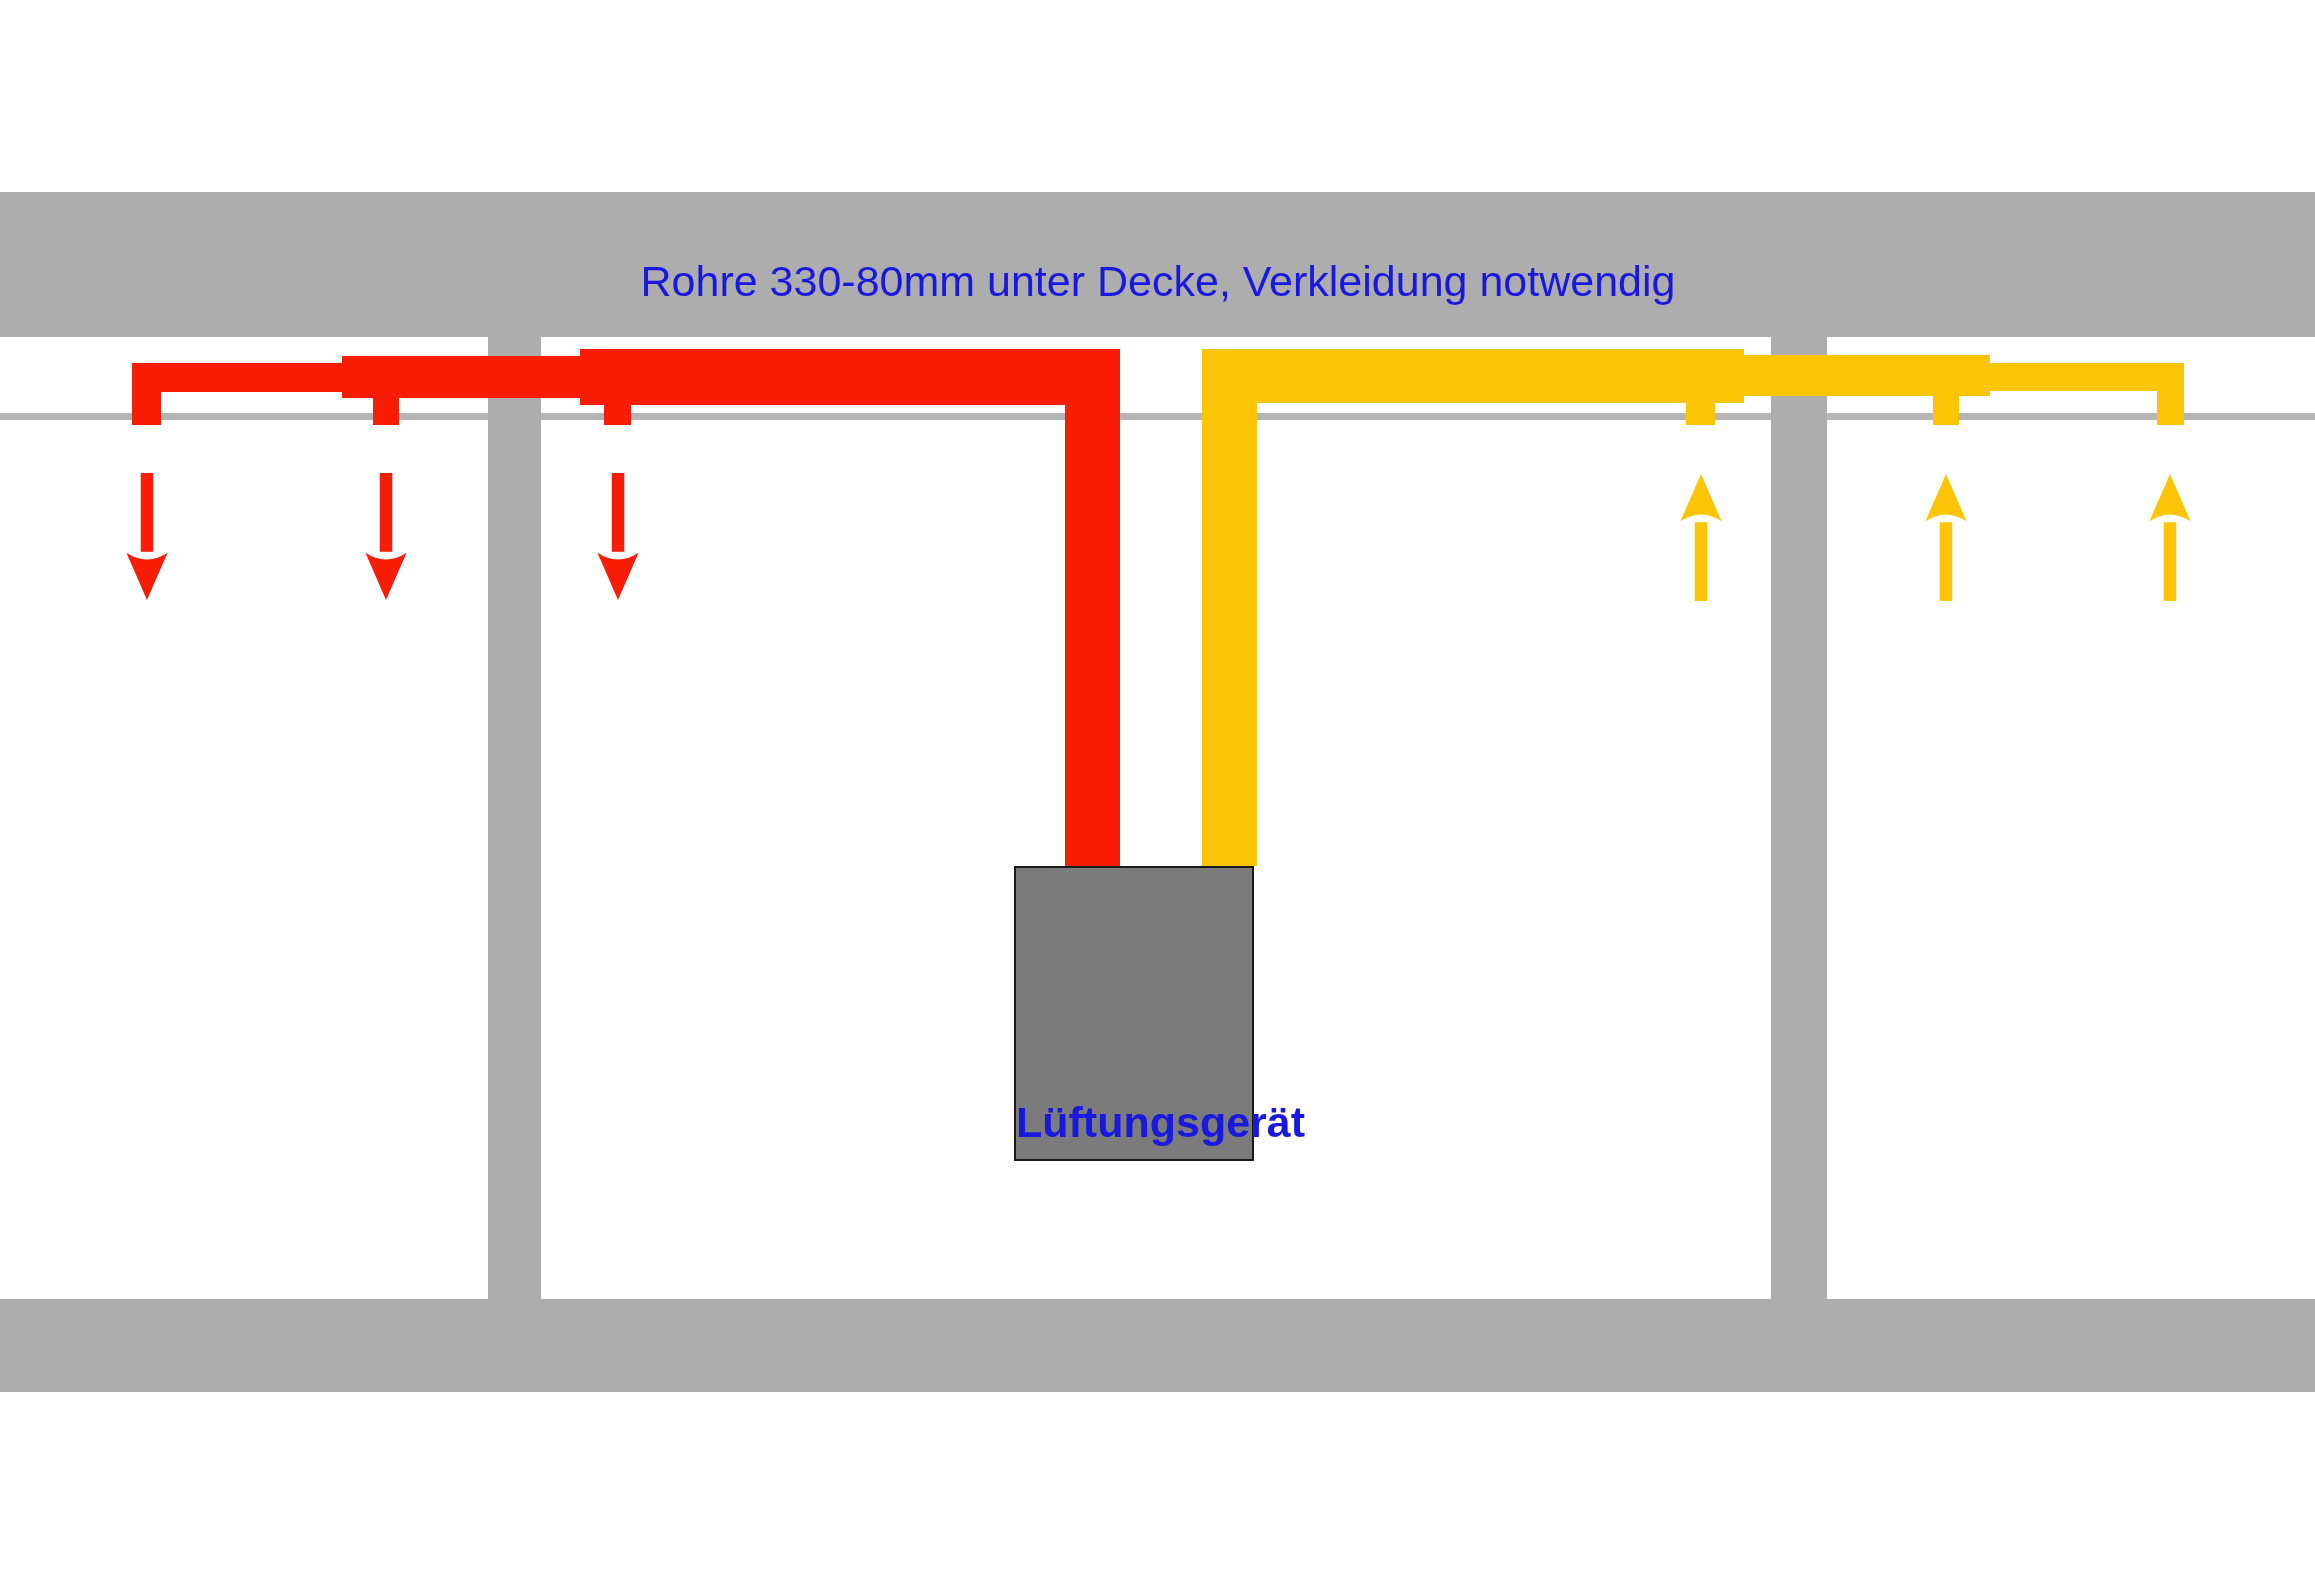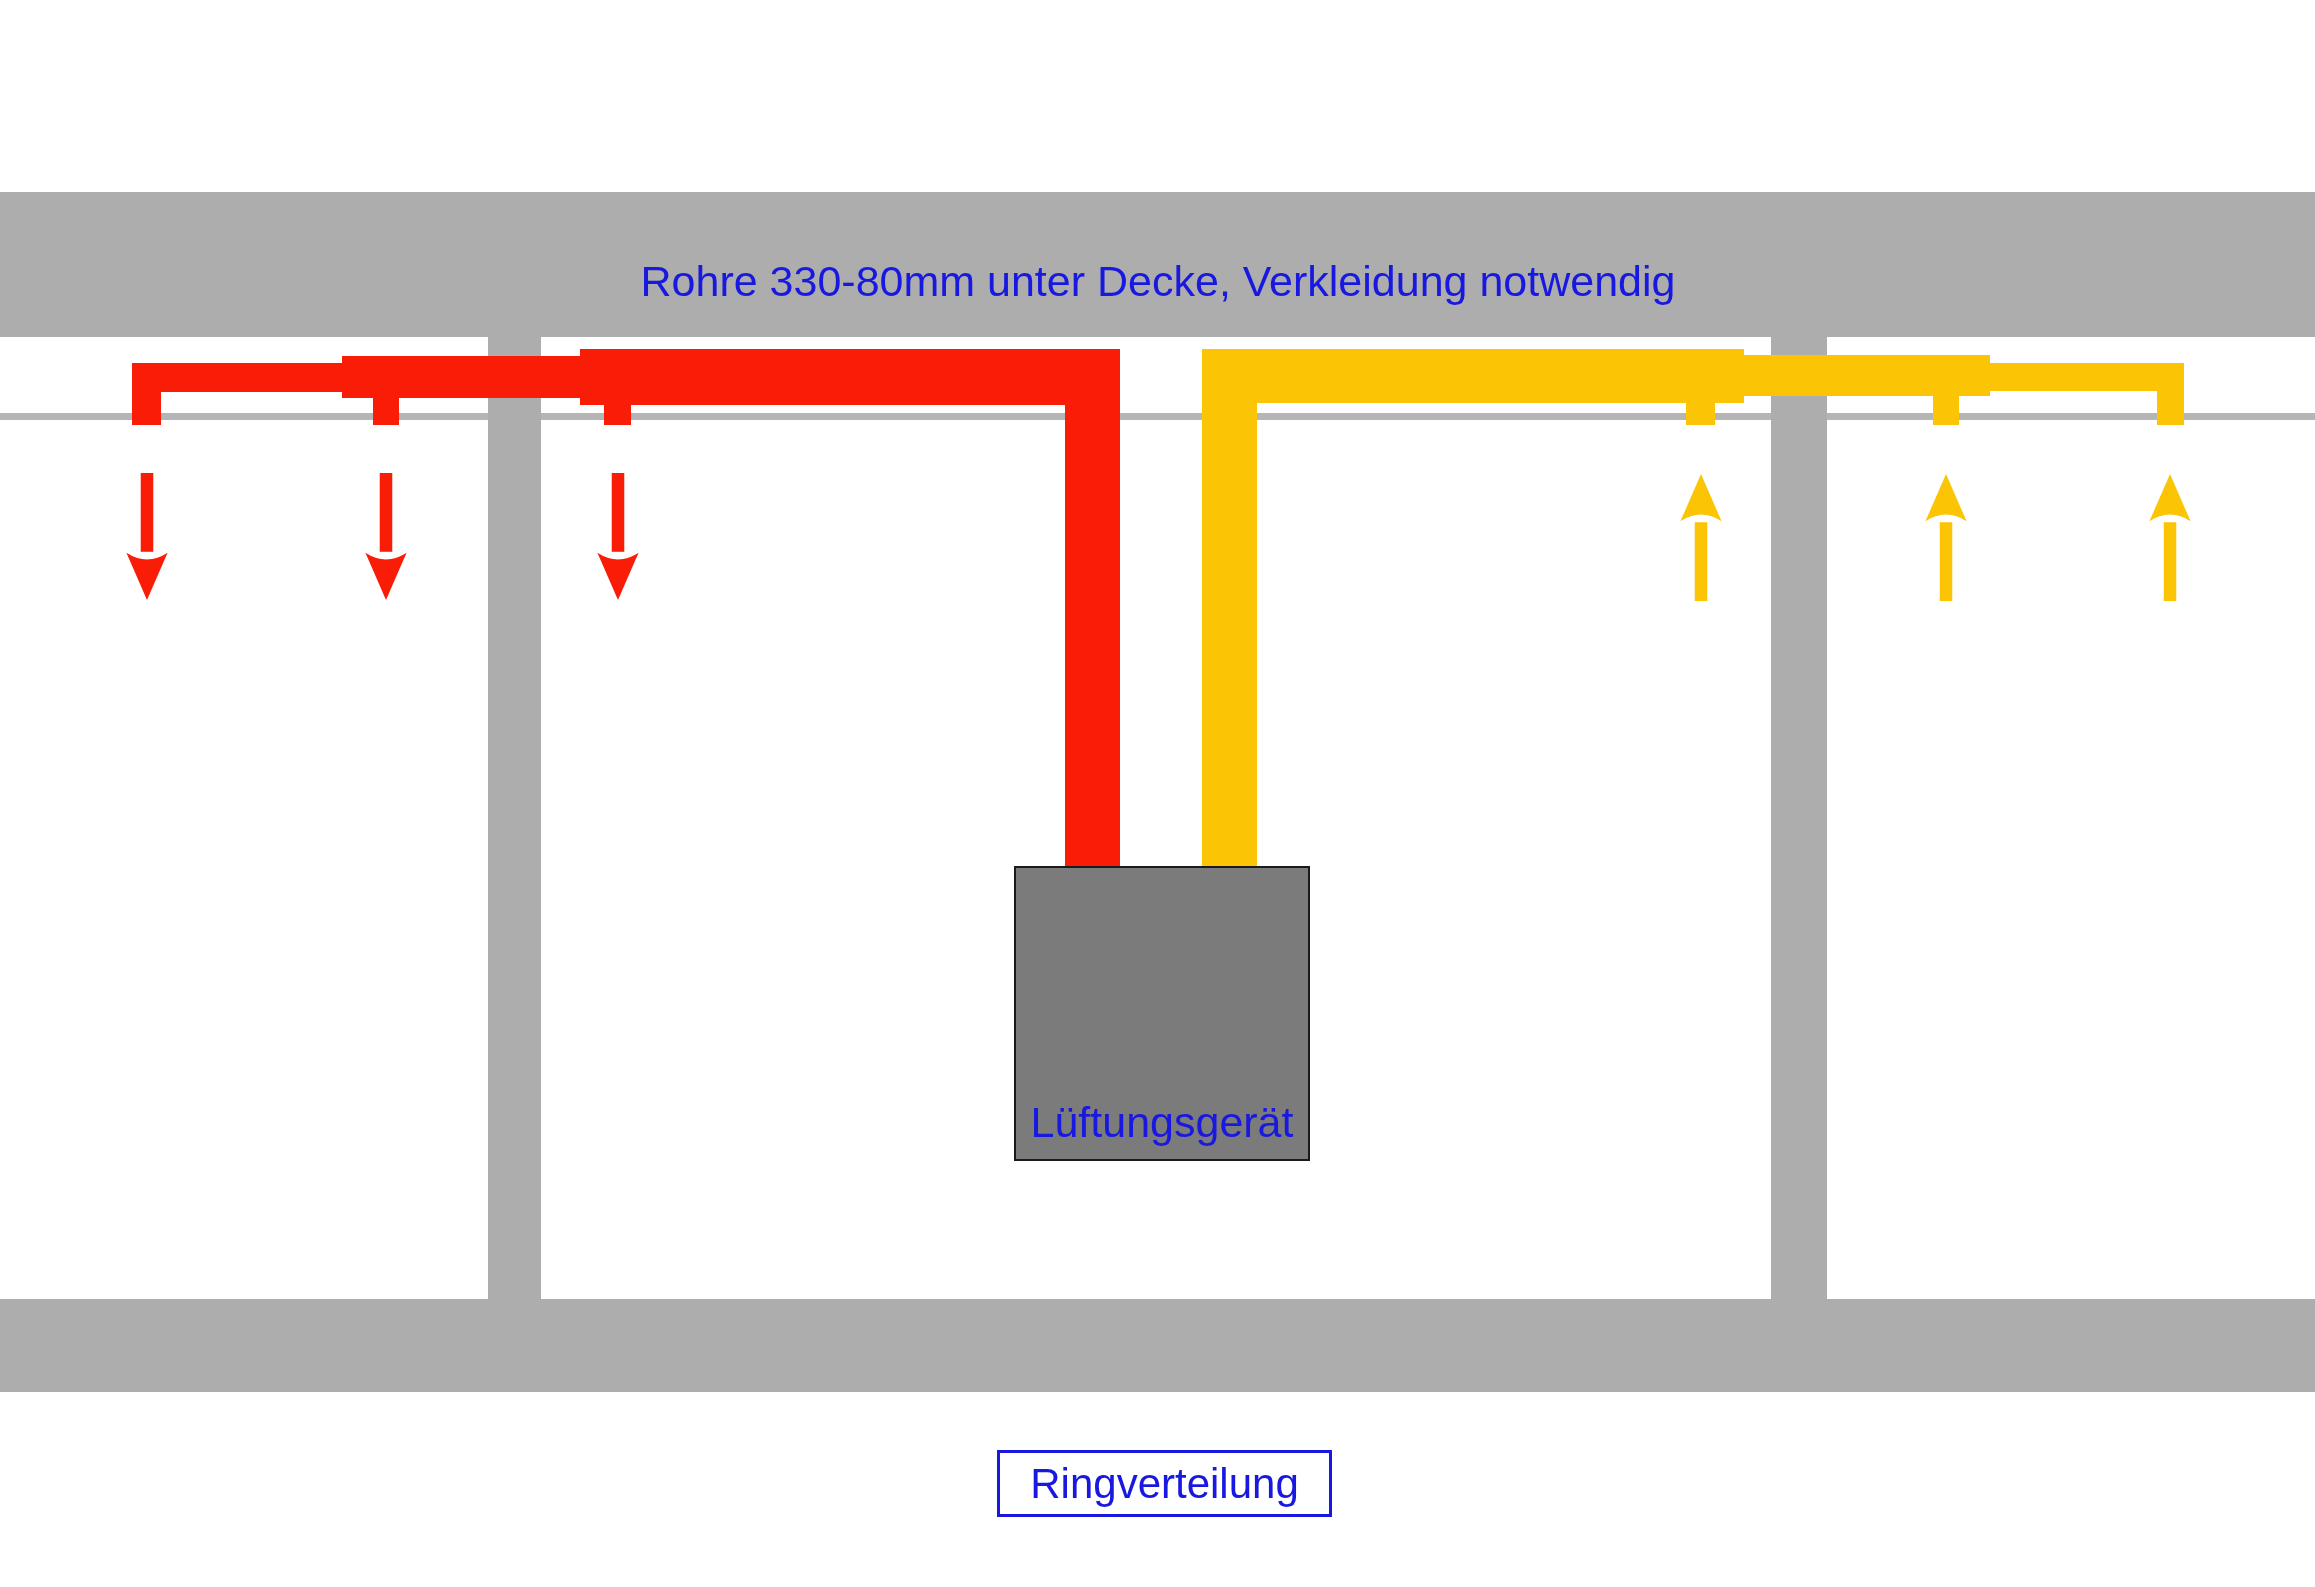--- a/index.html
+++ b/index.html
@@ -26,24 +26,25 @@
   .duct-yellow{background:var(--duct-yellow);}
   .ceiling-note{
     left:0;top:258px;width:2316px;text-align:center;
     color:var(--label-blue);font-size:43px;line-height:1.1;
   }
   .arrow{width:42px;height:128px;}
   .arrow svg{display:block;width:100%;height:100%;}
   .arrow-red{color:var(--duct-red);}
   .arrow-yellow{color:var(--duct-yellow);}
   .unit-box{
-    left:1014px;top:866px;width:296px;height:295px;
+    left:1014px;top:866px;width:240px;height:295px;
     background:var(--unit-gray);
     border:2.7px solid var(--unit-border);
     box-sizing:border-box;
+    font-weight:bold;
   }
   .unit-label{
     position:absolute;left:0;bottom:12.7px;width:100%;text-align:center;
     color:var(--label-blue);font-size:43px;line-height:1.1;
   }
   .ring-box{
     left:997px;top:1450px;width:335px;height:67px;
     background:#fff;
     border:3.6px solid var(--label-blue);
     box-sizing:border-box;
@@ -115,18 +116,15 @@
     <svg viewBox="0 0 46 143">
         <rect x="16" y="55" width="14" height="88" fill="currentColor"></rect>
         <path d="M0,54 Q23,39 46,54 L23,1 Z" fill="currentColor"></path>
       </svg>
   </div>
 
   <div class="abs unit-box">
     <div class="unit-label">Lüftungsgerät</div>
   </div>
 
-  <div class="abs ring-box">
-    <div class="ring-label">Ringverteilung</div>
-  </div>
 
 </div>
 
 
 </body></html>

